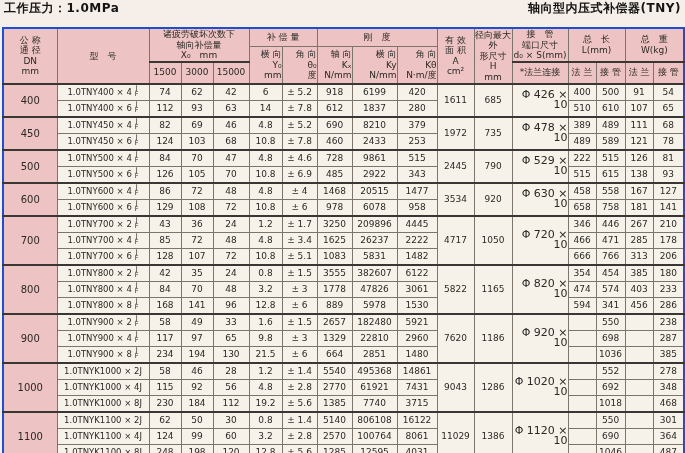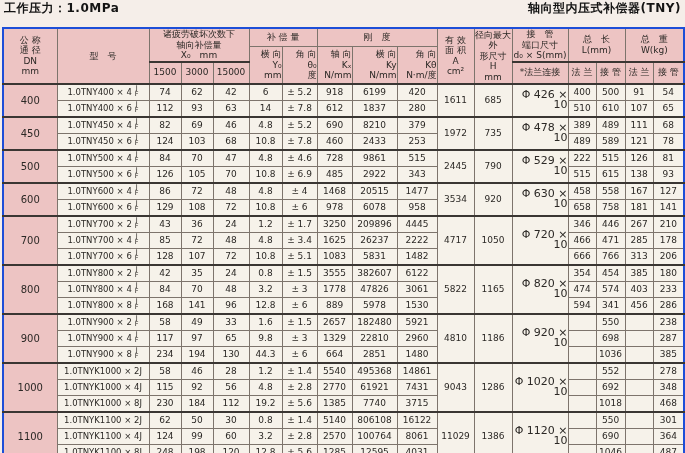--- a/index.html
+++ b/index.html
@@ -420,21 +420,21 @@
             <span>F</span>
           </span></td>
         <td>58</td>
         <td>49</td>
         <td>33</td>
         <td>1.6</td>
         <td>± 1.5</td>
         <td>2657</td>
         <td>182480</td>
         <td>5921</td>
-        <td rowspan="3">4810</td>
+        <td rowspan="3">7620</td>
         <td rowspan="3">1186</td>
         <td class="port" rowspan="3">Φ 920 × 10</td>
         <td></td>
         <td>550</td>
         <td></td>
         <td>238</td>
       </tr>
       <tr>
         <td class="model">1.0TNY900 × 4<span class="jf">
             <span>J</span>
@@ -454,21 +454,21 @@
         <td>287</td>
       </tr>
       <tr>
         <td class="model">1.0TNY900 × 8<span class="jf">
             <span>J</span>
             <span>F</span>
           </span></td>
         <td>234</td>
         <td>194</td>
         <td>130</td>
-        <td>44.3</td>
+        <td>21.5</td>
         <td>± 6</td>
         <td>664</td>
         <td>2851</td>
         <td>1480</td>
         <td></td>
         <td>1036</td>
         <td></td>
         <td>385</td>
       </tr>
       <tr class="gstart">

